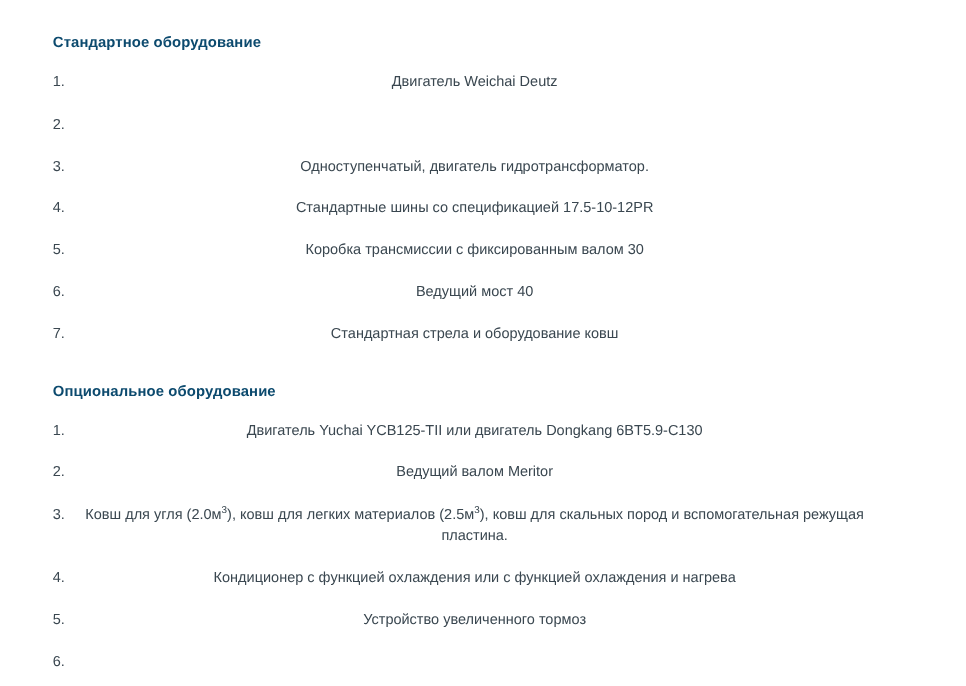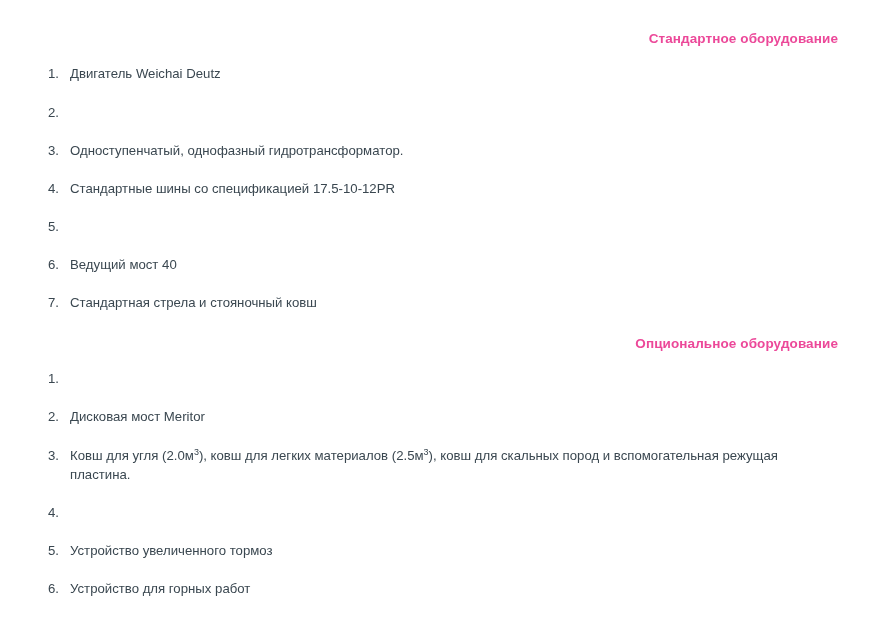--- a/index.html
+++ b/index.html
@@ -18,28 +18,27 @@
     width: 878px;
     height: 624px;
     box-sizing: border-box;
     padding: 30px 40px 10px 48px;
     position: relative;
     overflow: hidden;
   }
   .section-title {
     font-size: 13.5px;
     font-weight: bold;
-    color: #ec4899;
+    color: #0c4a6e;
     letter-spacing: 0.1px;
     margin: 0 0 6px 0;
     line-height: 1.4;
-    text-align: right;
   }
   .section-title.second {
-    margin-top: 13px;
+    margin-top: 25px;
   }
   ol.spec-list {
     list-style: none;
     margin: 0;
     padding: 0;
   }
   ol.spec-list li {
     display: flex;
     align-items: flex-start;
     font-size: 13.2px;
@@ -50,20 +49,21 @@
   ol.spec-list li .num {
     flex: 0 0 auto;
     width: 22px;
     color: #3a4750;
     font-size: 13.2px;
     text-align: left;
   }
   ol.spec-list li .txt {
     flex: 1 1 auto;
     padding-right: 45px;
+    text-align: center;
   }
   sup {
     font-size: 9px;
     vertical-align: super;
     line-height: 0;
   }
 </style>
 </head>
 <body>
 
@@ -74,59 +74,61 @@
   <ol class="spec-list">
     <li>
       <span class="num">1.</span>
       <span class="txt">Двигатель Weichai Deutz</span>
     </li>
     <li>
       <span class="num">2.</span>
     </li>
     <li>
       <span class="num">3.</span>
-      <span class="txt">Одноступенчатый, однофазный гидротрансформатор.</span>
+      <span class="txt">Одноступенчатый, двигатель гидротрансформатор.</span>
     </li>
     <li>
       <span class="num">4.</span>
       <span class="txt">Стандартные шины со спецификацией 17.5-10-12PR</span>
     </li>
     <li>
       <span class="num">5.</span>
+      <span class="txt">Коробка трансмиссии с фиксированным валом 30</span>
     </li>
     <li>
       <span class="num">6.</span>
       <span class="txt">Ведущий мост 40</span>
     </li>
     <li>
       <span class="num">7.</span>
-      <span class="txt">Стандартная стрела и стояночный ковш</span>
+      <span class="txt">Стандартная стрела и оборудование ковш</span>
     </li>
   </ol>
 
   <h2 class="section-title second">Опциональное оборудование</h2>
 
   <ol class="spec-list">
     <li>
       <span class="num">1.</span>
+      <span class="txt">Двигатель Yuchai YCB125-TII или двигатель Dongkang 6BT5.9-C130</span>
     </li>
     <li>
       <span class="num">2.</span>
-      <span class="txt">Дисковая мост Meritor</span>
+      <span class="txt">Ведущий валом Meritor</span>
     </li>
     <li>
       <span class="num">3.</span>
       <span class="txt">Ковш для угля (2.0м<sup>3</sup>), ковш для легких материалов (2.5м<sup>3</sup>), ковш для скальных пород и вспомогательная режущая пластина.</span>
     </li>
     <li>
       <span class="num">4.</span>
+      <span class="txt">Кондиционер с функцией охлаждения или с функцией охлаждения и нагрева</span>
     </li>
     <li>
       <span class="num">5.</span>
       <span class="txt">Устройство увеличенного тормоз</span>
     </li>
     <li>
       <span class="num">6.</span>
-      <span class="txt">Устройство для горных работ</span>
     </li>
   </ol>
 
 </div>
 
 </body></html>

